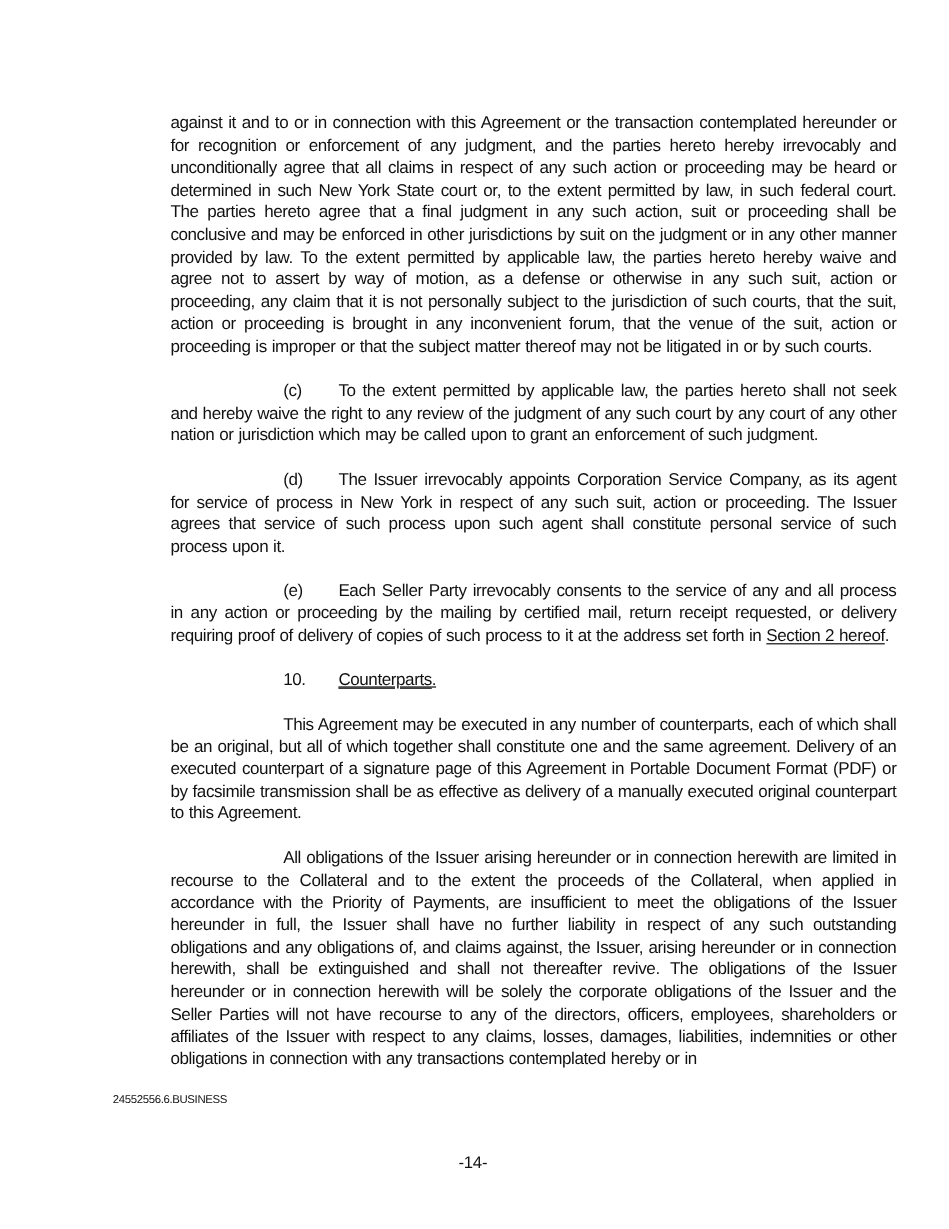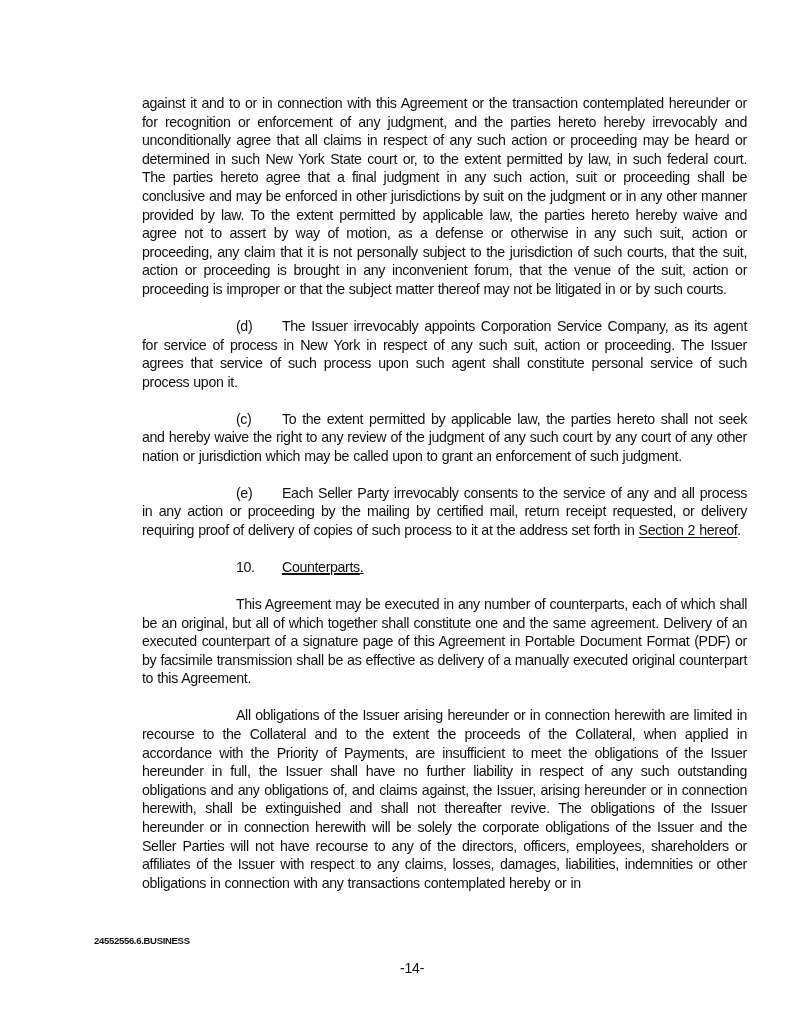--- a/index.html
+++ b/index.html
@@ -50,43 +50,42 @@
     display: inline-block;
     width: 46px;
   }
   u {
     text-decoration: underline;
     text-underline-offset: 2px;
   }
   .footer-id {
     position: absolute;
     left: 94px;
-    top: 935px;
+    top: 911px;
     font-size: 9.5px;
     letter-spacing: -0.3px;
-    font-weight: bold;
   }
   .footer-page {
     position: absolute;
-    left: 400px;
+    left: 382px;
     top: 960px;
     font-size: 14px;
     letter-spacing: -0.2px;
   }
 </style>
 </head>
 <body>
 
 <div class="page">
 
   <p class="para">against it and to or in connection with this Agreement or the transaction contemplated hereunder or for recognition or enforcement of any judgment, and the parties hereto hereby irrevocably and unconditionally agree that all claims in respect of any such action or proceeding may be heard or determined in such New York State court or, to the extent permitted by law, in such federal court. The parties hereto agree that a final judgment in any such action, suit or proceeding shall be conclusive and may be enforced in other jurisdictions by suit on the judgment or in any other manner provided by law. To the extent permitted by applicable law, the parties hereto hereby waive and agree not to assert by way of motion, as a defense or otherwise in any such suit, action or proceeding, any claim that it is not personally subject to the jurisdiction of such courts, that the suit, action or proceeding is brought in any inconvenient forum, that the venue of the suit, action or proceeding is improper or that the subject matter thereof may not be litigated in or by such courts.</p>
 
+  <p class="para indent"><span class="label">(c)</span><span>To the extent permitted by applicable law, the parties hereto shall not seek and hereby waive the right to any review of the judgment of any such court by any court of any other nation or jurisdiction which may be called upon to grant an enforcement of such judgment.</span></p>
+
   <p class="para indent"><span class="label">(d)</span><span>The Issuer irrevocably appoints Corporation Service Company, as its agent for service of process in New York in respect of any such suit, action or proceeding. The Issuer agrees that service of such process upon such agent shall constitute personal service of such process upon it.</span></p>
-
-  <p class="para indent"><span class="label">(c)</span><span>To the extent permitted by applicable law, the parties hereto shall not seek and hereby waive the right to any review of the judgment of any such court by any court of any other nation or jurisdiction which may be called upon to grant an enforcement of such judgment.</span></p>
 
   <p class="para indent"><span class="label">(e)</span><span>Each Seller Party irrevocably consents to the service of any and all process in any action or proceeding by the mailing by certified mail, return receipt requested, or delivery requiring proof of delivery of copies of such process to it at the address set forth in </span><u>Section 2 hereof</u><span>.</span></p>
 
   <div class="heading"><span class="num">10.</span><u>Counterparts</u><span>.</span></div>
 
   <p class="para indent">This Agreement may be executed in any number of counterparts, each of which shall be an original, but all of which together shall constitute one and the same agreement. Delivery of an executed counterpart of a signature page of this Agreement in Portable Document Format (PDF) or by facsimile transmission shall be as effective as delivery of a manually executed original counterpart to this Agreement.</p>
 
 
   <p class="para indent">All obligations of the Issuer arising hereunder or in connection herewith are limited in recourse to the Collateral and to the extent the proceeds of the Collateral, when applied in accordance with the Priority of Payments, are insufficient to meet the obligations of the Issuer hereunder in full, the Issuer shall have no further liability in respect of any such outstanding obligations and any obligations of, and claims against, the Issuer, arising hereunder or in connection herewith, shall be extinguished and shall not thereafter revive.  The obligations of the Issuer hereunder or in connection herewith will be solely the corporate obligations of the Issuer and the Seller Parties will not have recourse to any of the directors, officers, employees, shareholders or affiliates of the Issuer with respect to any claims, losses, damages, liabilities, indemnities or other obligations in connection with any transactions contemplated hereby or in</p>
 

